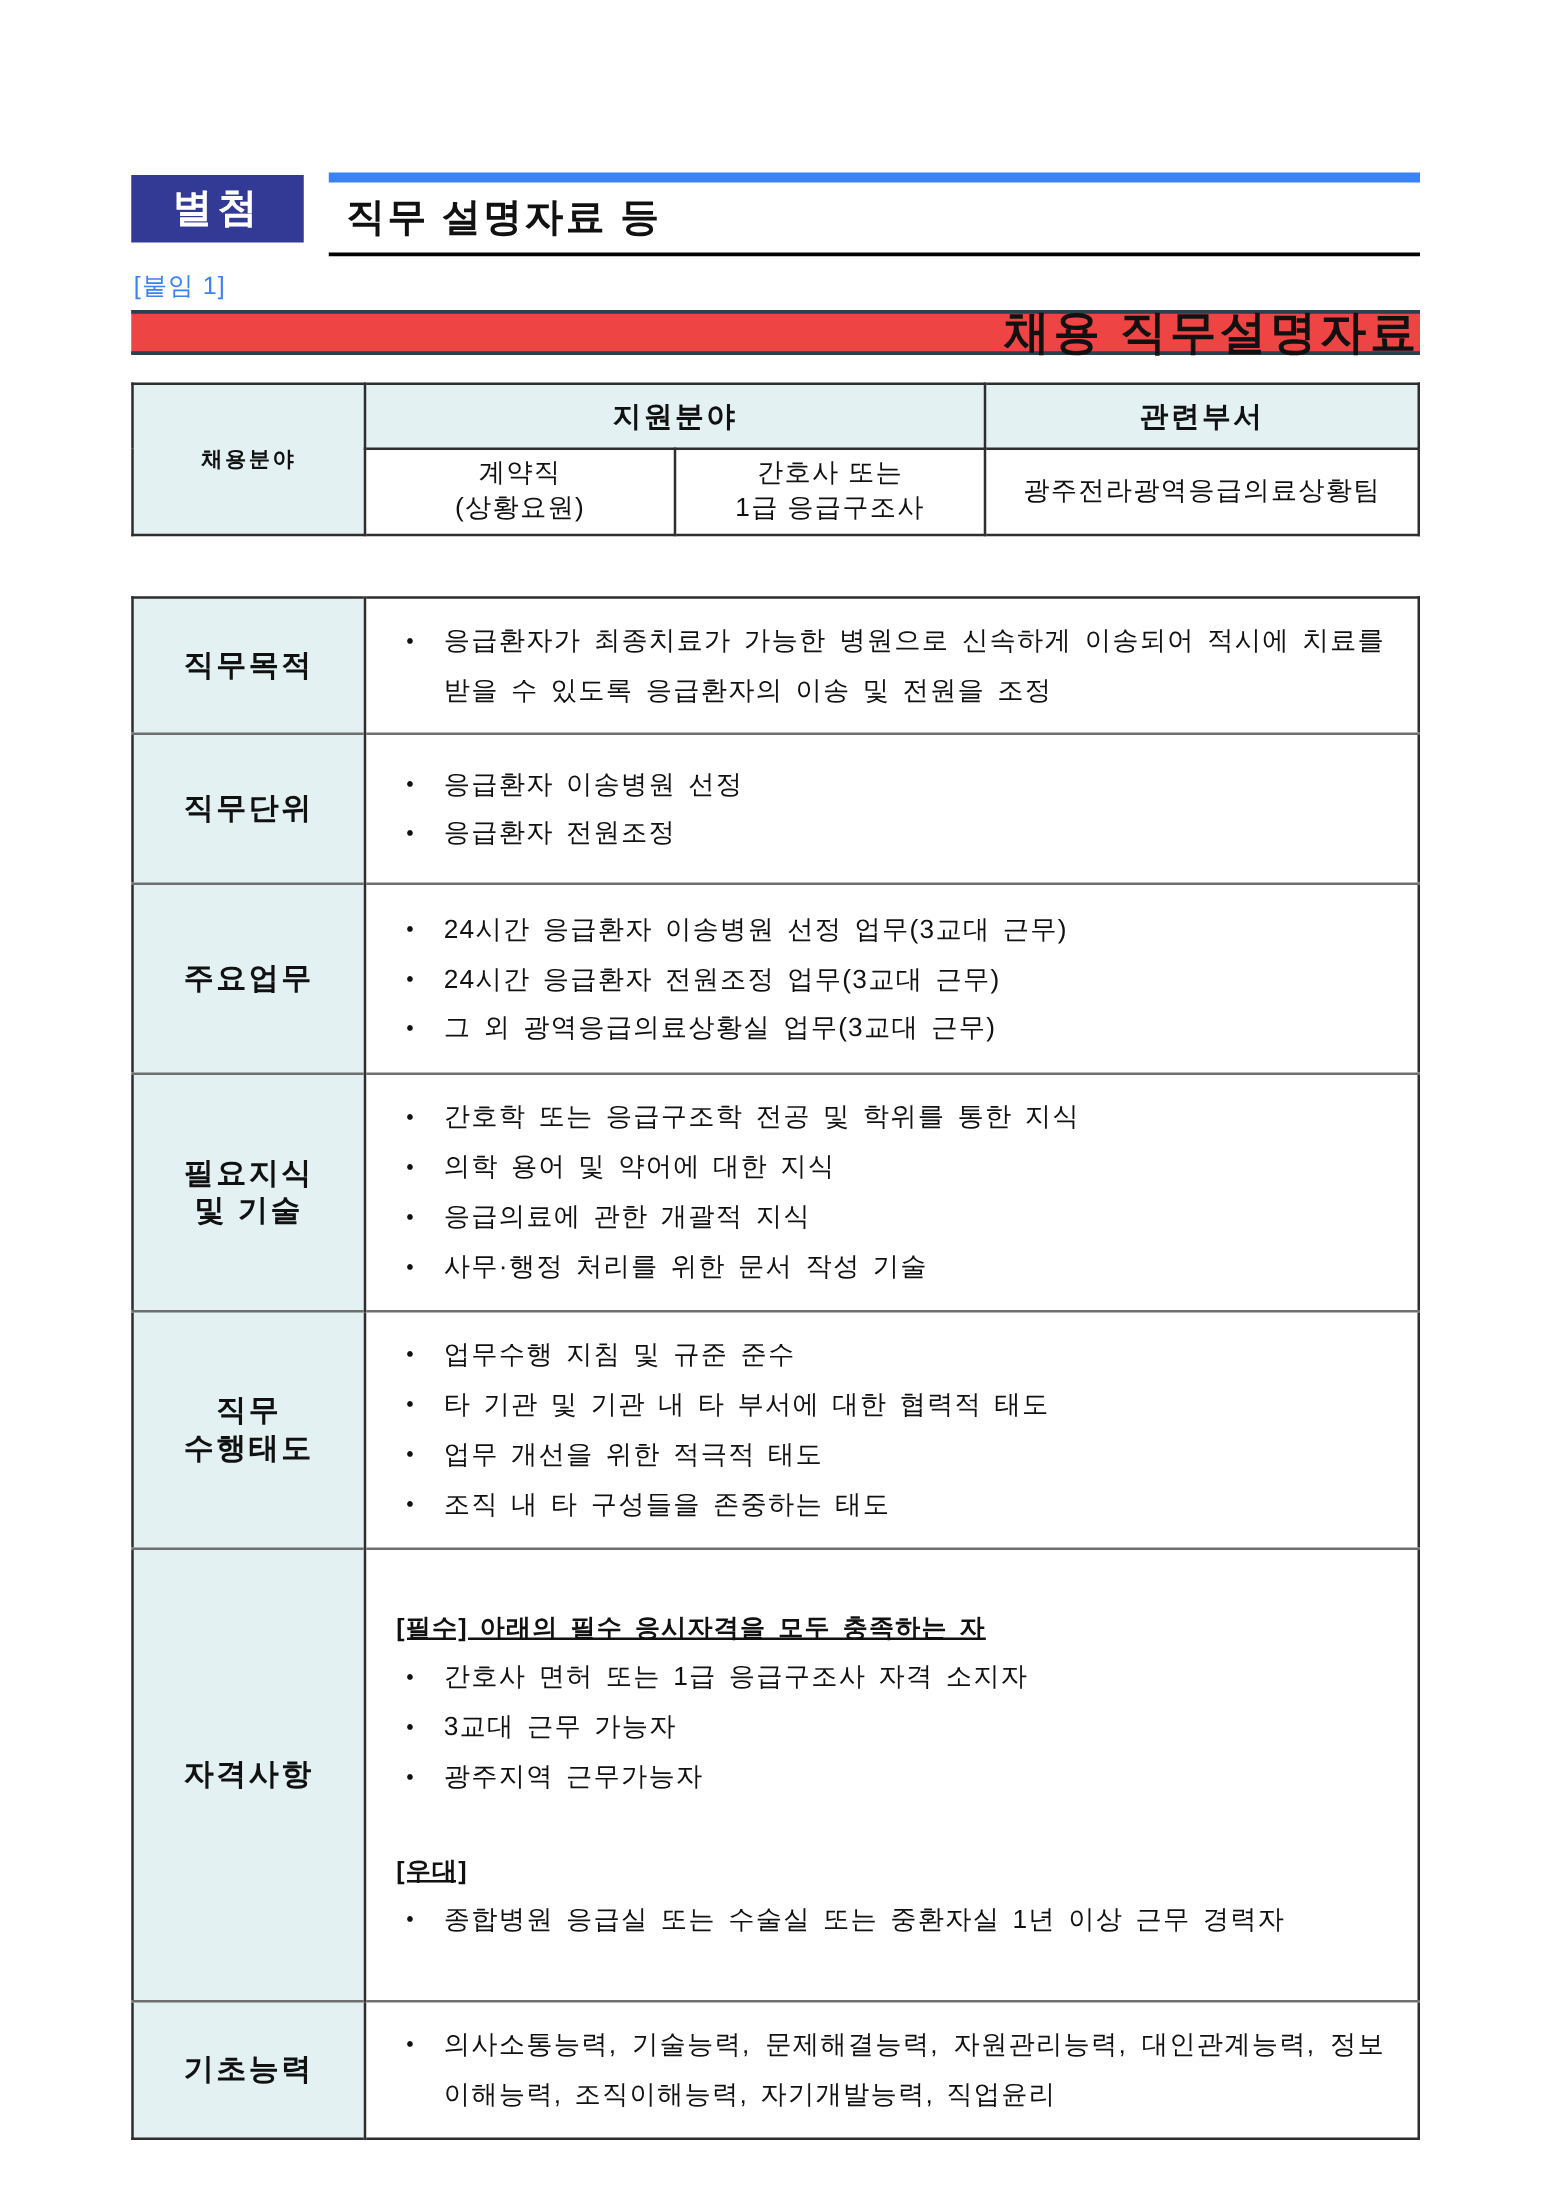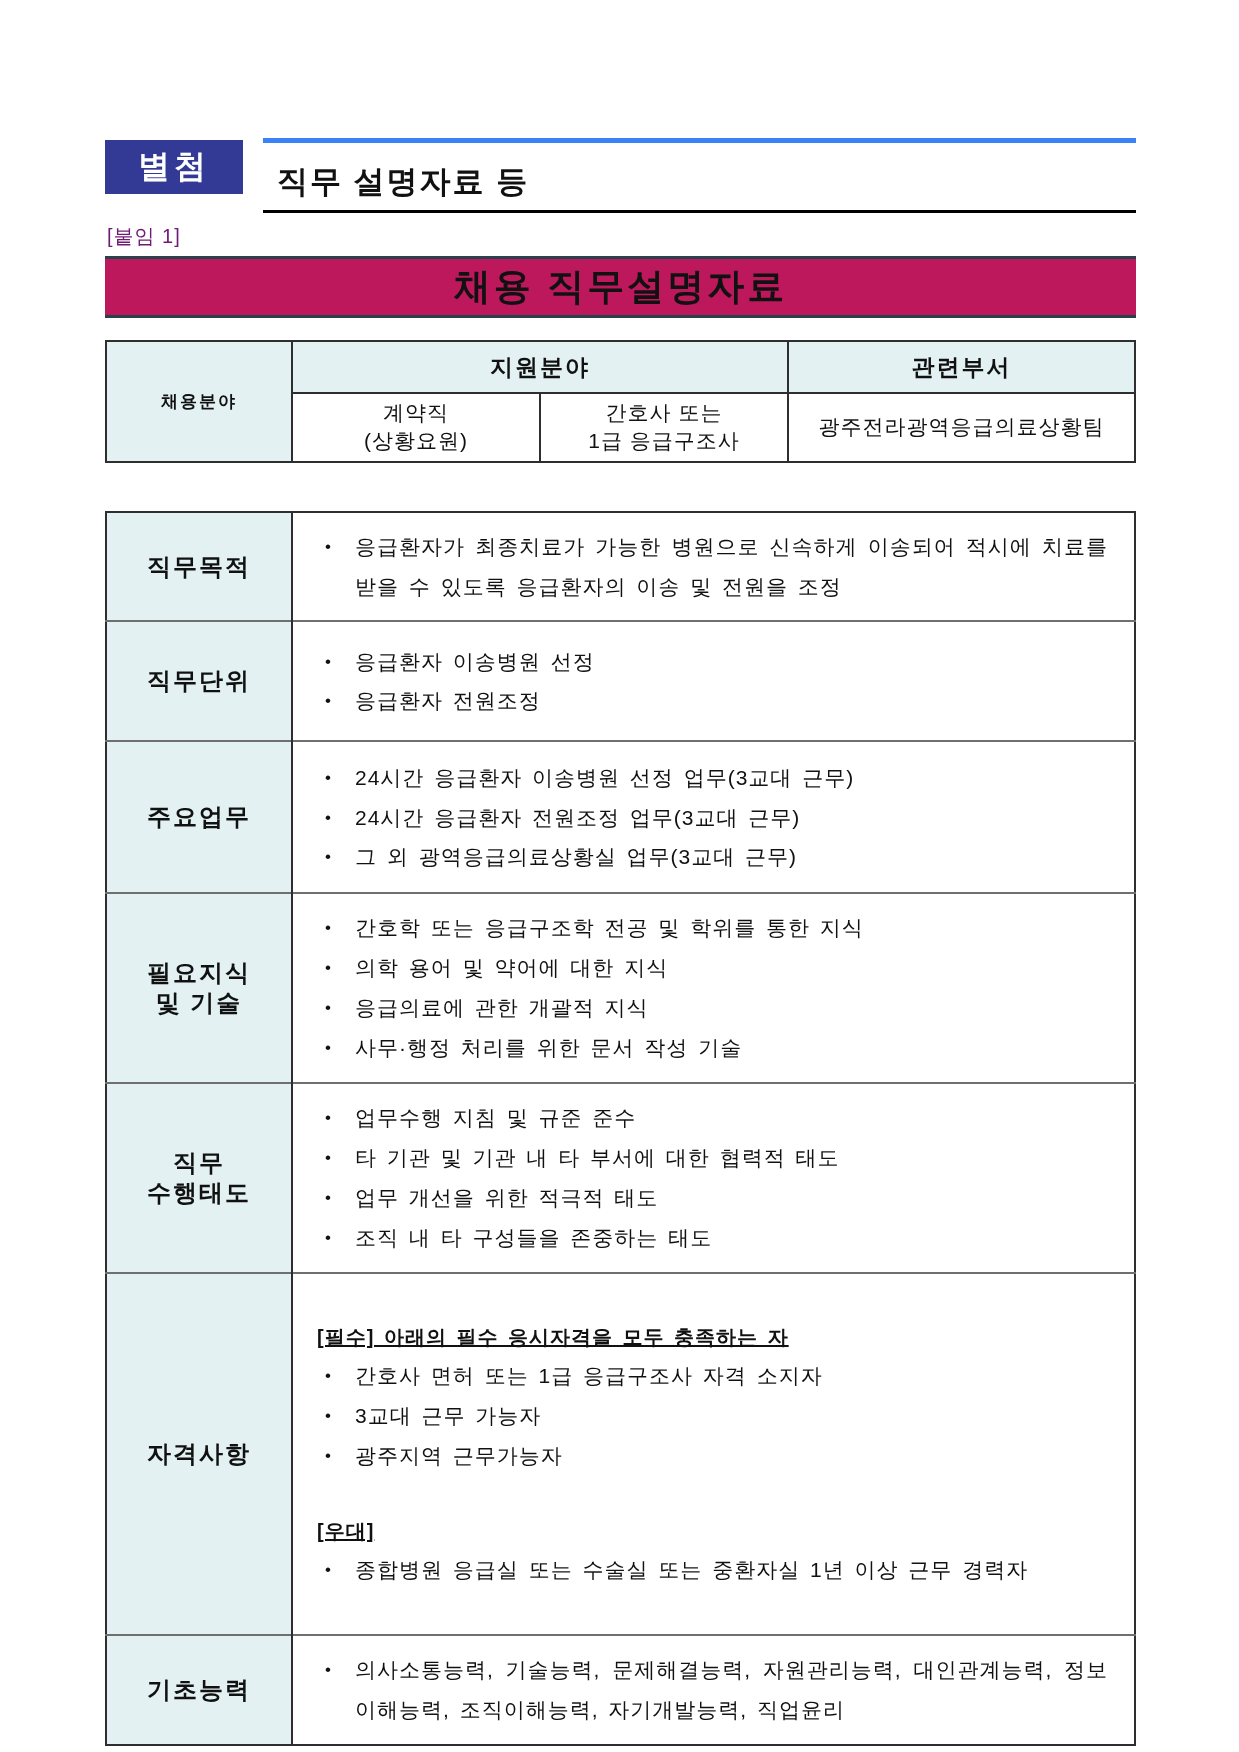--- a/index.html
+++ b/index.html
@@ -14,32 +14,32 @@
   
   .hdr { display: flex; align-items: stretch; }
   .badge {
     background: #333a96; color: #fff; font-weight: bold;
     font-size: 32px; width: 138px; height: 54px;
     display: flex; align-items: center; justify-content: center;
     letter-spacing: 4px; margin-top: 2px;
   }
   .hdr-title-wrap {
     flex: 1; margin-left: 20px;
-    border-top: 5px solid #3b82f6; border-bottom: 3px solid #000;
-    display: flex; align-items: center; padding: 18px 0 7px 14px;
+    border-top: 8px solid #3b82f6; border-bottom: 3px solid #000;
+    display: flex; align-items: center; padding: 7px 0 7px 14px;
   }
   .hdr-title { font-size: 31px; font-weight: bold; letter-spacing: 2px; }
 
-  .attach-label { font-size: 20px; color: #701a75; margin: 10px 0 6px 2px; letter-spacing: 1px; }
+  .attach-label { font-size: 20px; color: #3b82f6; margin: 10px 0 6px 2px; letter-spacing: 1px; }
 
   
   .banner {
-    background: #be185d;
+    background: #ef4444;
     border-top: 3px solid #27424c; border-bottom: 3px solid #27424c;
-    height: 62px; display: flex; align-items: center; justify-content: center;
+    height: 36px; display: flex; align-items: center; justify-content: flex-end;
   }
   .banner-title { font-size: 37px; font-weight: bold; letter-spacing: 3px; }
 
   
   table { border-collapse: collapse; width: 1031px; }
   .t1 { margin-top: 22px; }
   .t1 th, .t1 td { border: 2px solid #2e2e2e; }
   .t1 .head { background: #e3f1f3; font-weight: bold; font-size: 23px; text-align: center; height: 52px; letter-spacing: 2px; }
   .t1 .cell { font-size: 21px; text-align: center; vertical-align: middle; line-height: 1.35; padding: 5px 2px; letter-spacing: 1px; }
   .t1 .rowhead { background: #e3f1f3; font-weight: bold; font-size: 17px; text-align: center; vertical-align: middle; letter-spacing: 2px; }

